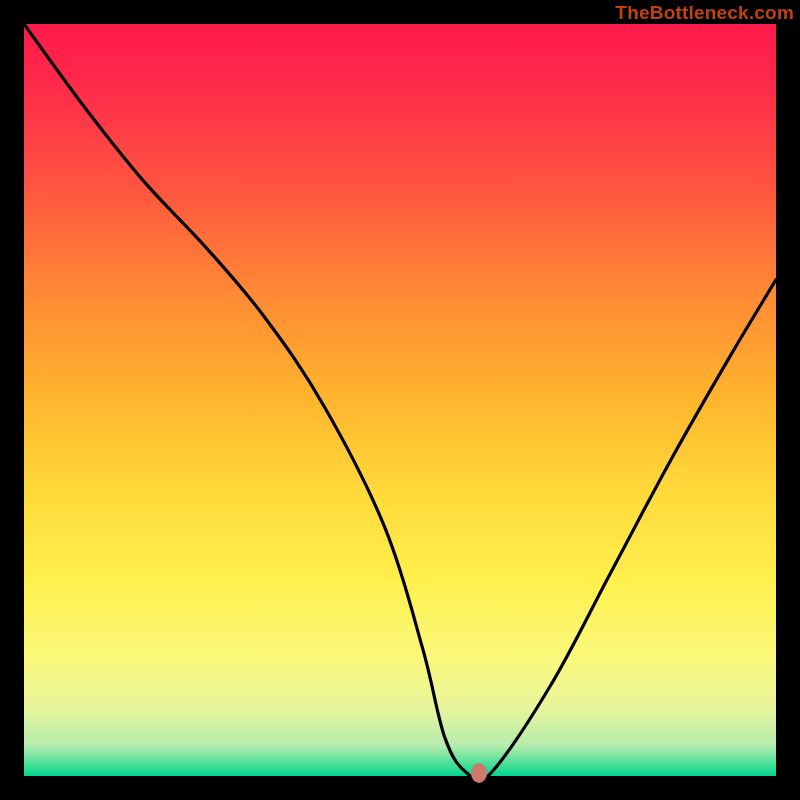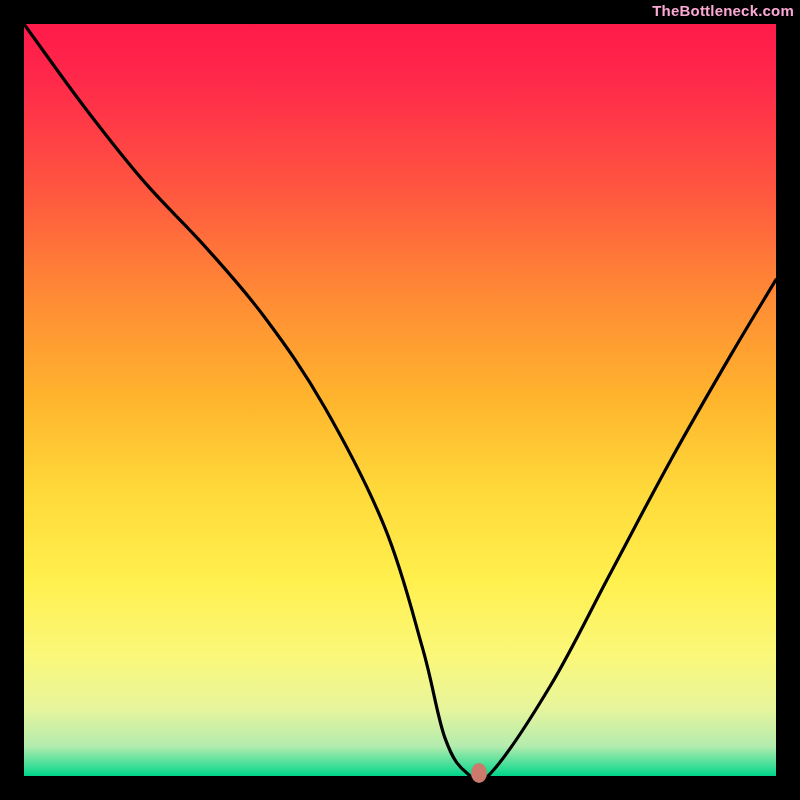--- a/index.html
+++ b/index.html
@@ -46,23 +46,23 @@
     border-radius: 50%;
     background: #cb7a6b;
     transform: translate(-50%, -50%);
     pointer-events: none;
   }
   .watermark {
     position: absolute;
     top: 2px;
     right: 6px;
     font-family: Arial, Helvetica, sans-serif;
-    font-size: 15px;
+    font-size: 19px;
     font-weight: 600;
-    color: #f9a8d4;
+    color: #c2410c;
     letter-spacing: 0.2px;
     user-select: none;
   }
 </style>
 </head>
 <body>
 
 <div class="frame">
   <div class="watermark">TheBottleneck.com</div>
   <div class="plot">

